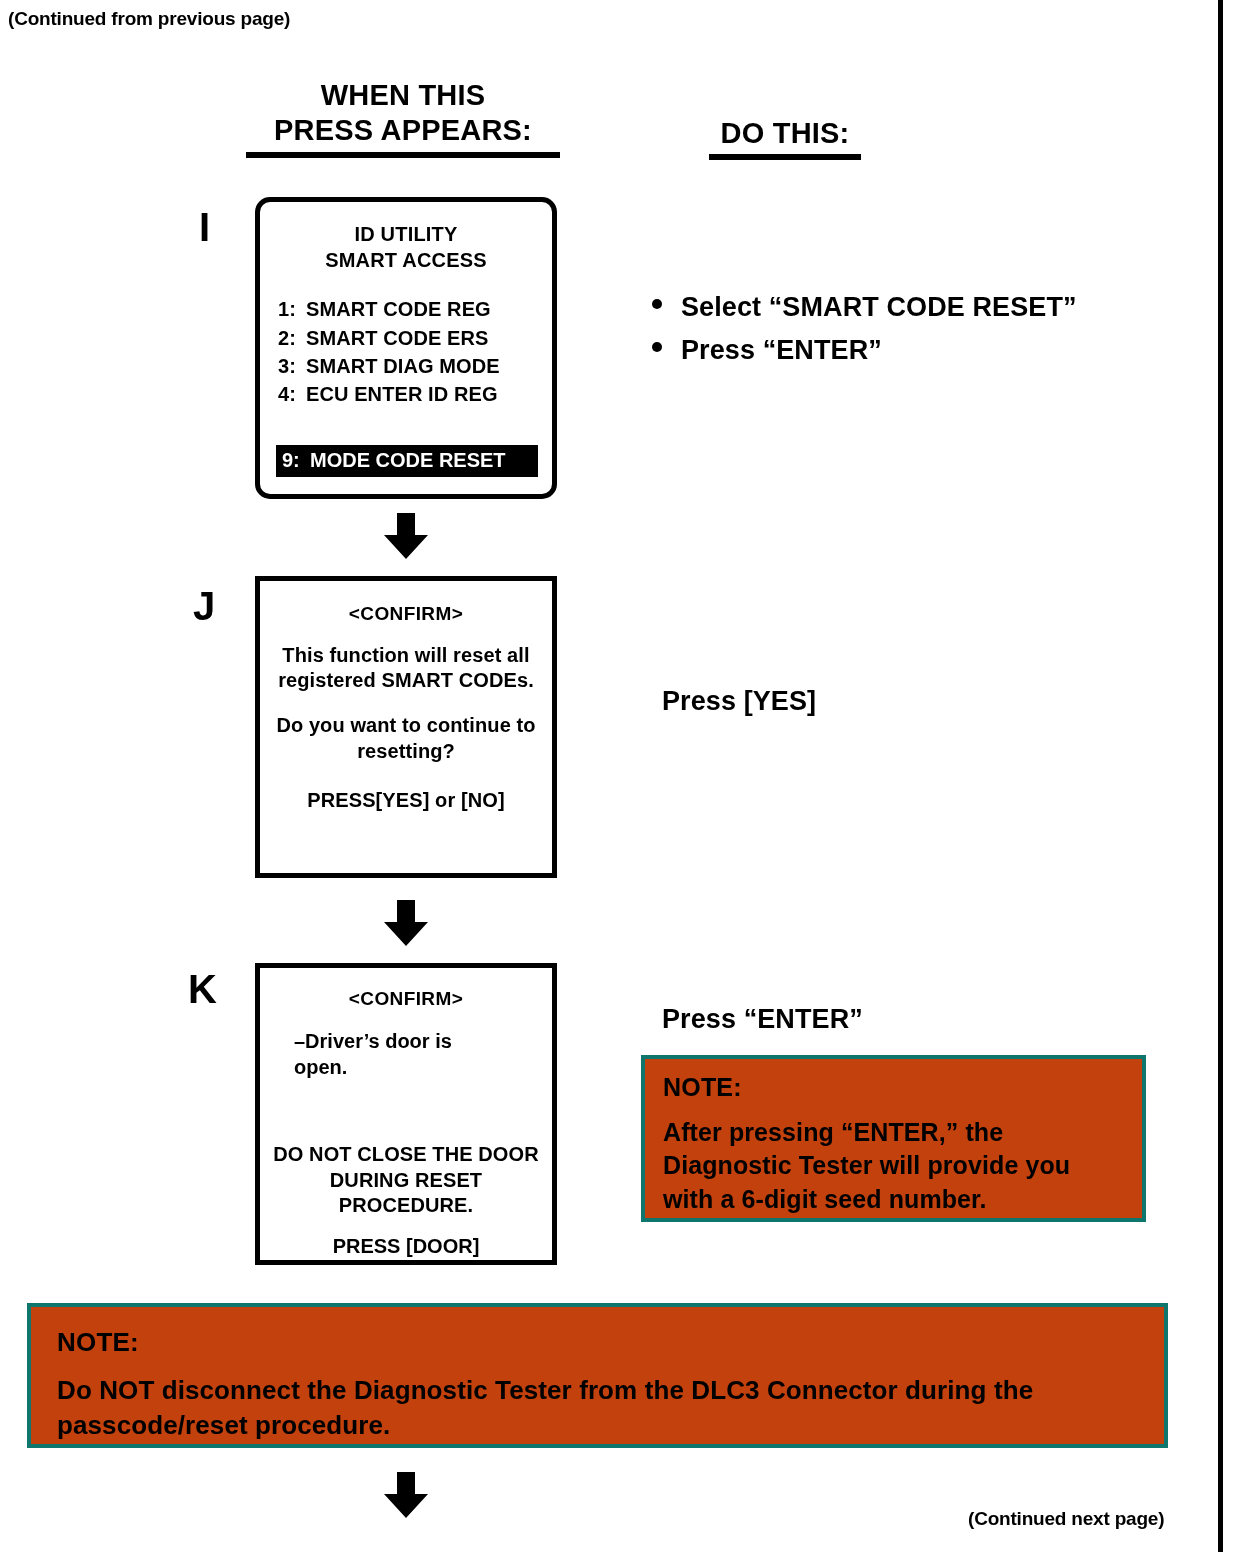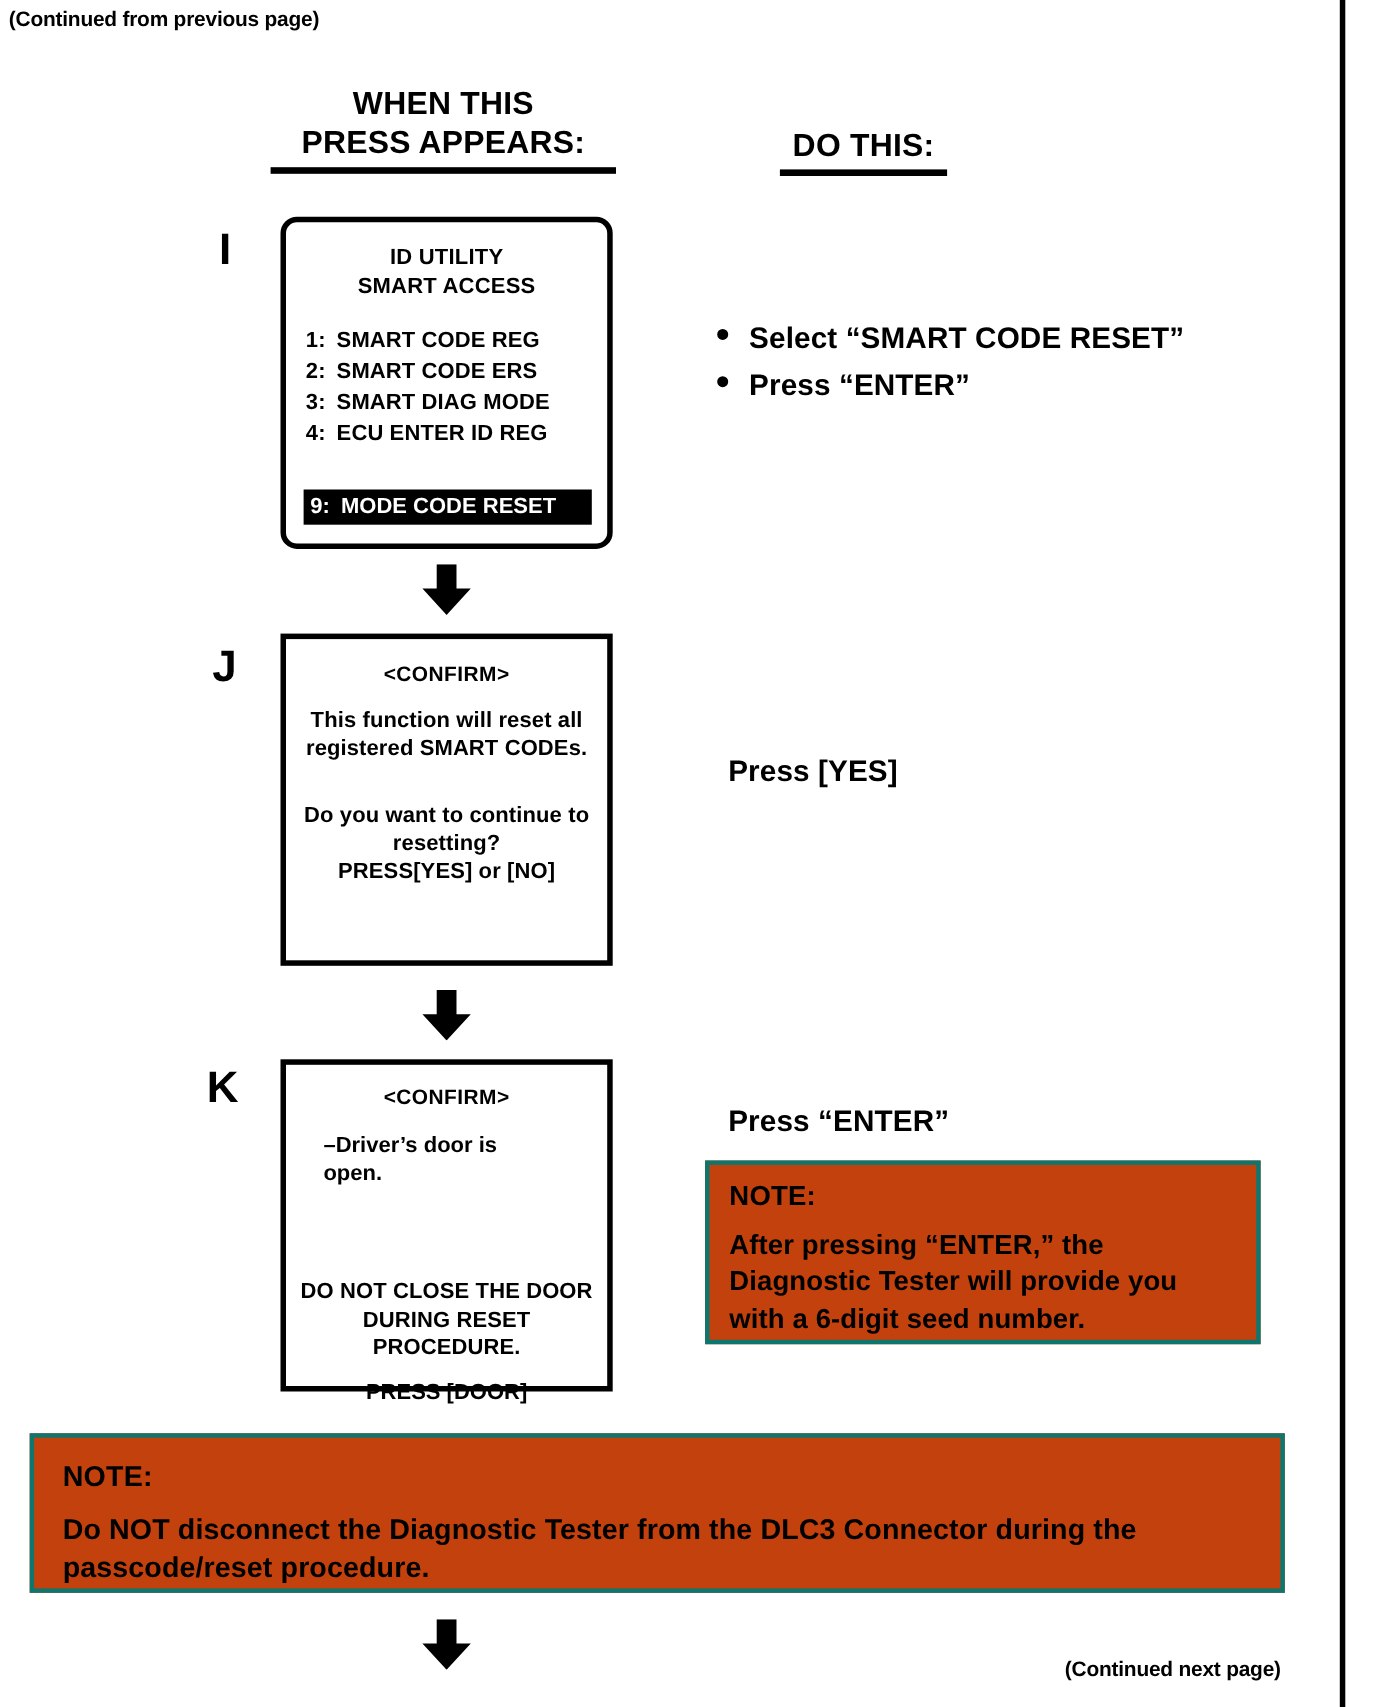--- a/index.html
+++ b/index.html
@@ -139,34 +139,34 @@
   #screen-k .confirm-head { margin-top: 20px; }
 
   .confirm-block {
     text-align: center;
     font-size: 20px;
     font-weight: bold;
     line-height: 1.26;
     letter-spacing: 0.1px;
   }
   #confirm-body-1 { margin-top: 18px; }
-  #confirm-body-2 { margin-top: 36px; }
-  #confirm-footer-j { font-size: 20px; }
+  #confirm-body-2 { margin-top: 20px; }
+  #confirm-footer-j { margin-top: 24px; font-size: 20px; }
 
   .confirm-left {
     text-align: left;
     margin: 18px 0 0 34px;
     font-size: 20px;
     font-weight: bold;
     line-height: 1.3;
   }
   .confirm-left .hang { text-indent: -10px; padding-left: 10px; }
 
   #caution-k {
-    margin-top: 82px;
+    margin-top: 62px;
     text-align: center;
     font-size: 20px;
     font-weight: bold;
     line-height: 1.28;
     letter-spacing: 0.1px;
   }
   #press-enter-k {
     margin-top: 16px;
     text-align: center;
     font-size: 20px;

